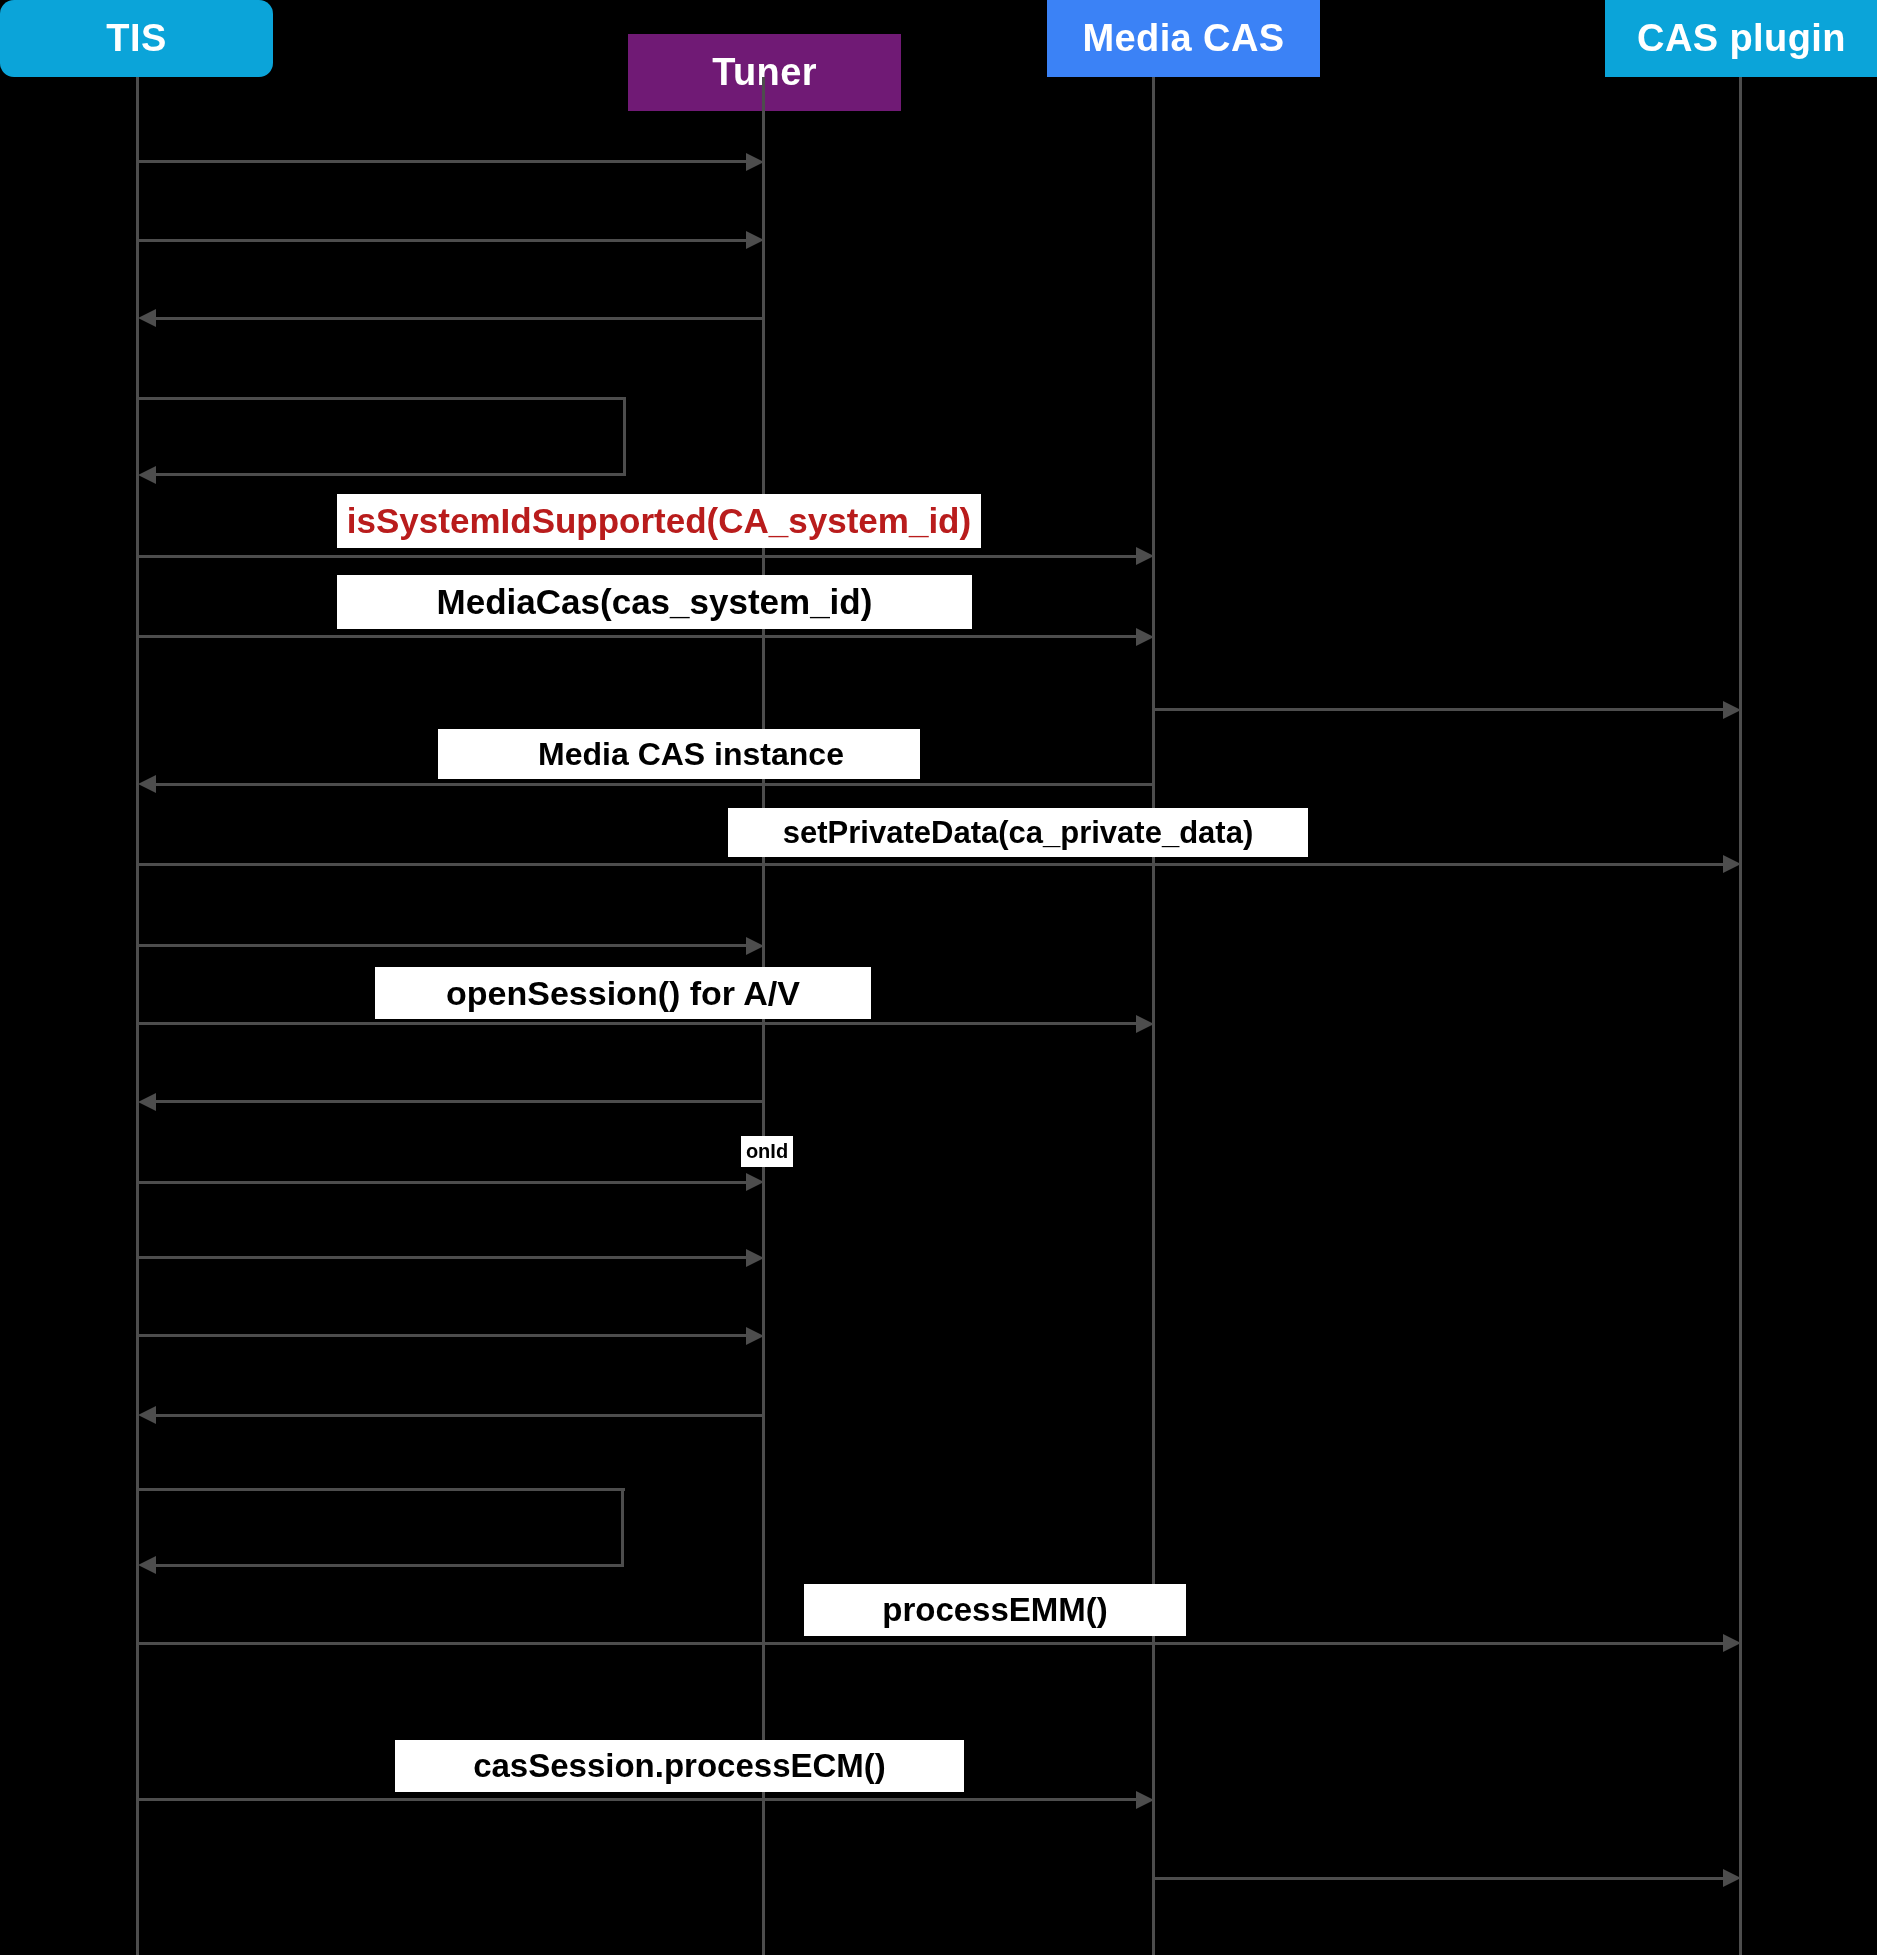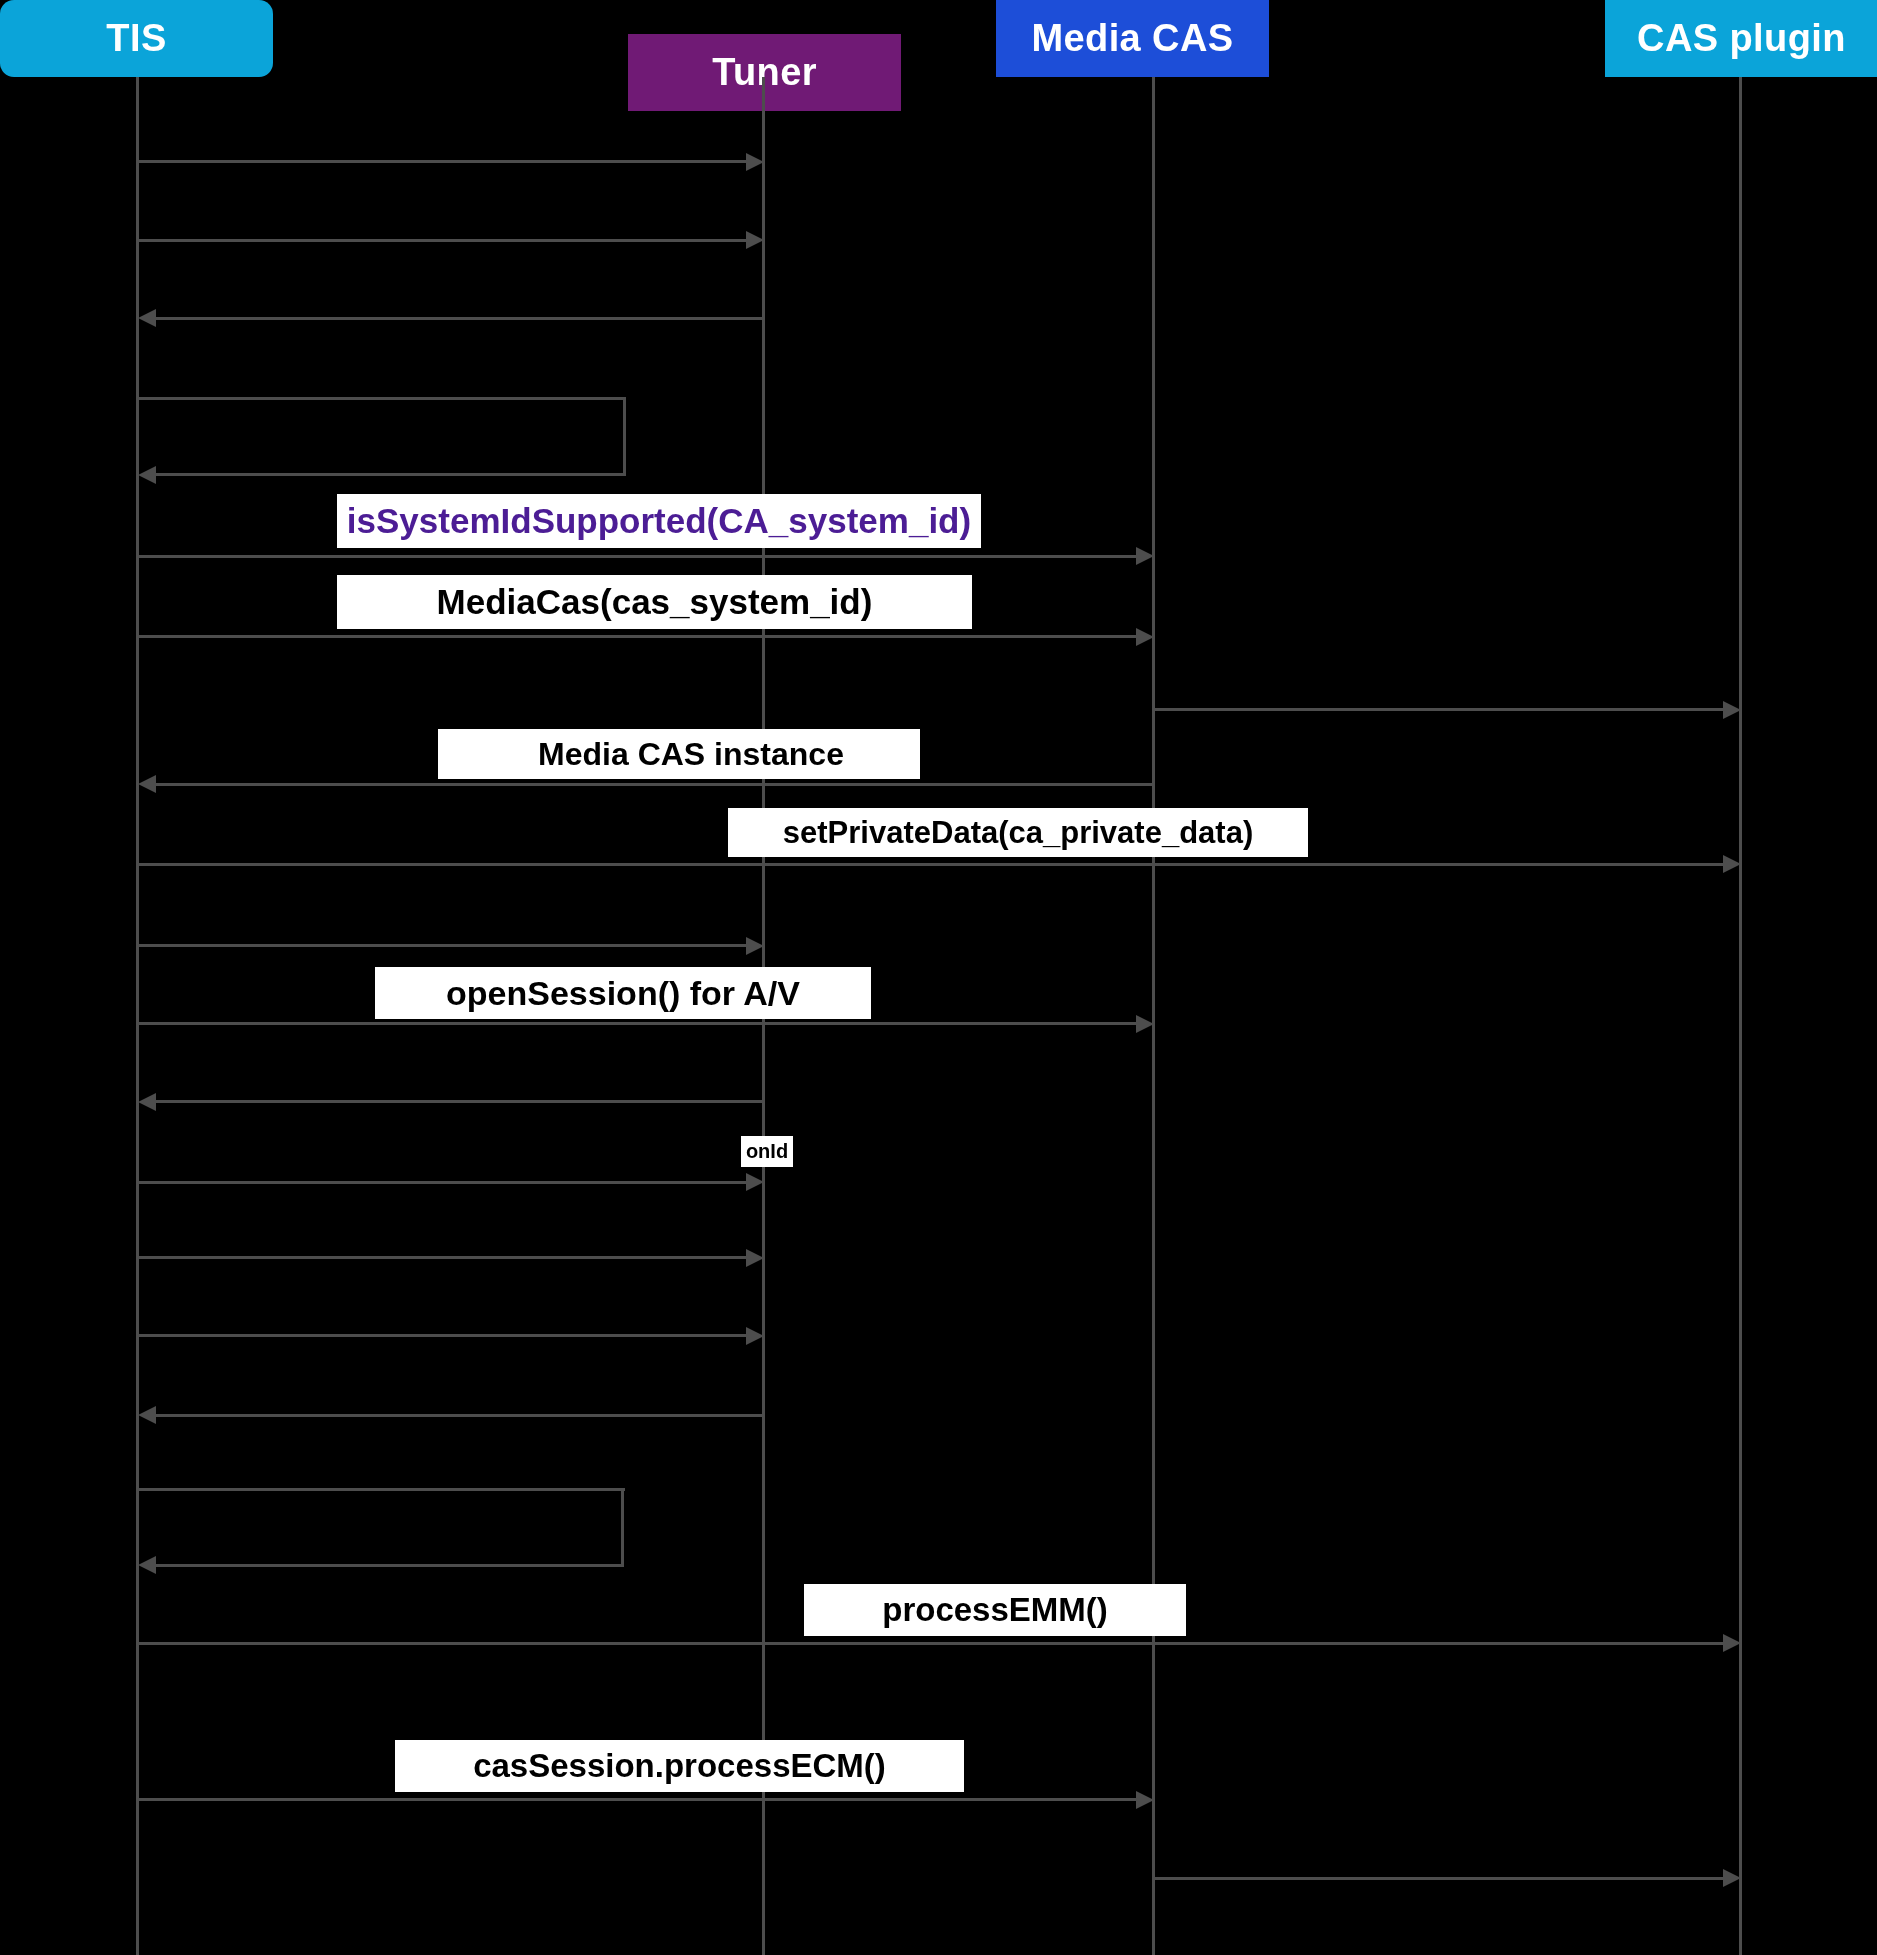--- a/index.html
+++ b/index.html
@@ -33,37 +33,37 @@
   }
 </style>
 </head>
 <body>
 
 <div id="stage">
     <div class="actor-box" style="left: 0px; top: 0px; width: 273px; height: 77px; background: rgb(11, 164, 217); color: rgb(255, 255, 255); border-radius: 14px;">TIS</div>
     <div class="lifeline" style="left: 136px; top: 77px; width: 3.1px; height: 1879px; background: rgb(77, 77, 77);"></div>
     <div class="actor-box" style="left: 628px; top: 0px; width: 273px; height: 77px; background: #701a75; color: rgb(255, 255, 255); margin-top: 34px;">Tuner</div>
     <div class="lifeline" style="left: 762px; top: 77px; width: 3.1px; height: 1879px; background: rgb(77, 77, 77);"></div>
-    <div class="actor-box" style="left: 996px; top: 0px; width: 273px; height: 77px; background: #1d4ed8; color: rgb(255, 255, 255);">Media CAS</div>
+    <div class="actor-box" style="left: 1047px; top: 0px; width: 273px; height: 77px; background: #3b82f6; color: rgb(255, 255, 255);">Media CAS</div>
     <div class="lifeline" style="left: 1152px; top: 77px; width: 3.1px; height: 1879px; background: rgb(77, 77, 77);"></div>
     <div class="actor-box" style="left: 1605px; top: 0px; width: 273px; height: 77px; background: rgb(11, 164, 217); color: rgb(255, 255, 255);">CAS plugin</div>
     <div class="lifeline" style="left: 1739px; top: 77px; width: 3.1px; height: 1879px; background: rgb(77, 77, 77);"></div>
     <div class="hline" style="left: 138px; top: 160px; width: 610px; height: 3.1px; background: rgb(77, 77, 77);"></div>
     <div class="arrowhead" style="top: 153px; border-top: 9px solid transparent; border-bottom: 9px solid transparent; left: 746px; border-left: 18px solid rgb(77, 77, 77);"></div>
     <div class="hline" style="left: 138px; top: 239px; width: 610px; height: 3.1px; background: rgb(77, 77, 77);"></div>
     <div class="arrowhead" style="top: 231px; border-top: 9px solid transparent; border-bottom: 9px solid transparent; left: 746px; border-left: 18px solid rgb(77, 77, 77);"></div>
     <div class="hline" style="left: 153px; top: 317px; width: 610px; height: 3.1px; background: rgb(77, 77, 77);"></div>
     <div class="arrowhead" style="top: 309px; border-top: 9px solid transparent; border-bottom: 9px solid transparent; left: 138px; border-right: 18px solid rgb(77, 77, 77);"></div>
     <div class="hline" style="left: 138px; top: 397px; width: 488px; height: 3.1px; background: rgb(77, 77, 77);"></div>
     <div class="vline" style="left: 623px; top: 397px; width: 3.1px; height: 79px; background: rgb(77, 77, 77);"></div>
     <div class="hline" style="left: 153px; top: 473px; width: 472px; height: 3.1px; background: rgb(77, 77, 77);"></div>
     <div class="arrowhead" style="top: 466px; border-top: 9px solid transparent; border-bottom: 9px solid transparent; left: 138px; border-right: 18px solid rgb(77, 77, 77);"></div>
     <div class="hline" style="left: 138px; top: 555px; width: 1001px; height: 3.1px; background: rgb(77, 77, 77);"></div>
     <div class="arrowhead" style="top: 547px; border-top: 9px solid transparent; border-bottom: 9px solid transparent; left: 1136px; border-left: 18px solid rgb(77, 77, 77);"></div>
-    <div class="msg-label" style="left: 337px; top: 494px; width: 644px; height: 54px; background: rgb(255, 255, 255); color: #4c1d95; font-size: 35px;">isSystemIdSupported(CA_system_id)</div>
+    <div class="msg-label" style="left: 337px; top: 494px; width: 644px; height: 54px; background: rgb(255, 255, 255); color: #b91c1c; font-size: 35px;">isSystemIdSupported(CA_system_id)</div>
     <div class="hline" style="left: 138px; top: 635px; width: 1001px; height: 3.1px; background: rgb(77, 77, 77);"></div>
     <div class="arrowhead" style="top: 628px; border-top: 9px solid transparent; border-bottom: 9px solid transparent; left: 1136px; border-left: 18px solid rgb(77, 77, 77);"></div>
     <div class="msg-label" style="left: 337px; top: 575px; width: 635px; height: 54px; background: rgb(255, 255, 255); color: rgb(0, 0, 0); font-size: 35px;">MediaCas(cas_system_id)</div>
     <div class="hline" style="left: 1154px; top: 708px; width: 571px; height: 3.1px; background: rgb(77, 77, 77);"></div>
     <div class="arrowhead" style="top: 701px; border-top: 9px solid transparent; border-bottom: 9px solid transparent; left: 1723px; border-left: 18px solid rgb(77, 77, 77);"></div>
     <div class="hline" style="left: 153px; top: 783px; width: 1001px; height: 3.1px; background: rgb(77, 77, 77);"></div>
     <div class="arrowhead" style="top: 775px; border-top: 9px solid transparent; border-bottom: 9px solid transparent; left: 138px; border-right: 18px solid rgb(77, 77, 77);"></div>
     <div class="msg-label" style="left: 438px; top: 729px; width: 458px; height: 50px; background: rgb(255, 255, 255); color: rgb(0, 0, 0); font-size: 32px; padding-left: 24px;">Media CAS instance</div>
     <div class="hline" style="left: 138px; top: 863px; width: 1587px; height: 3.1px; background: rgb(77, 77, 77);"></div>
     <div class="arrowhead" style="top: 855px; border-top: 9px solid transparent; border-bottom: 9px solid transparent; left: 1723px; border-left: 18px solid rgb(77, 77, 77);"></div>

